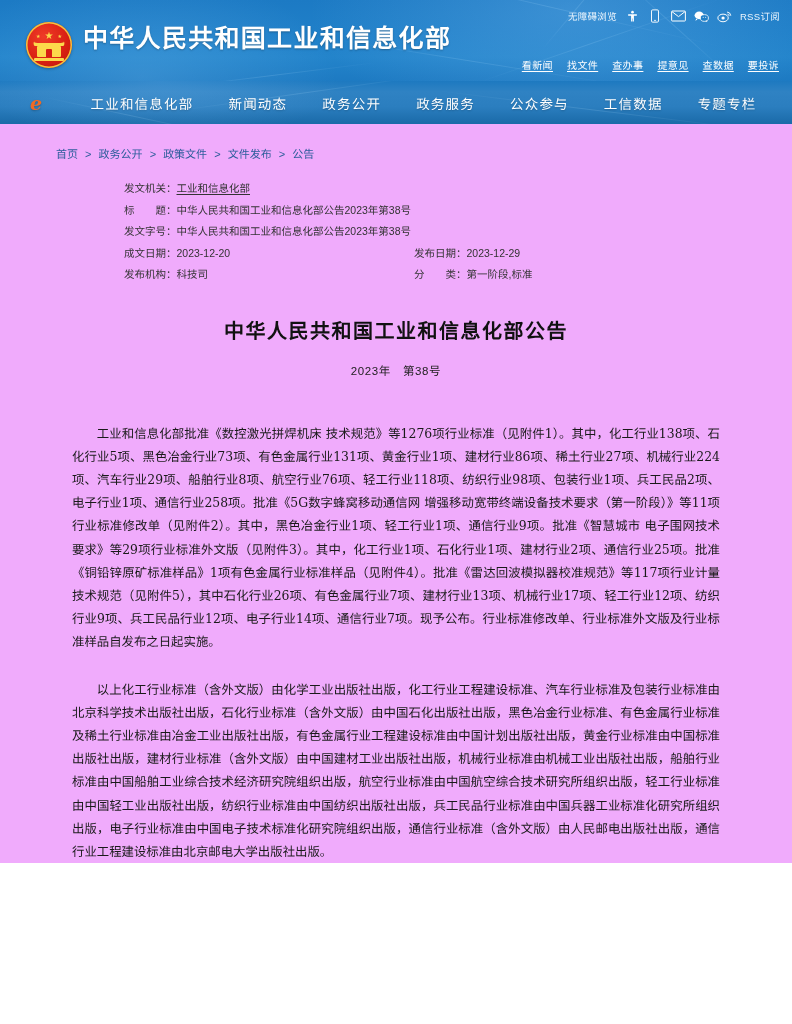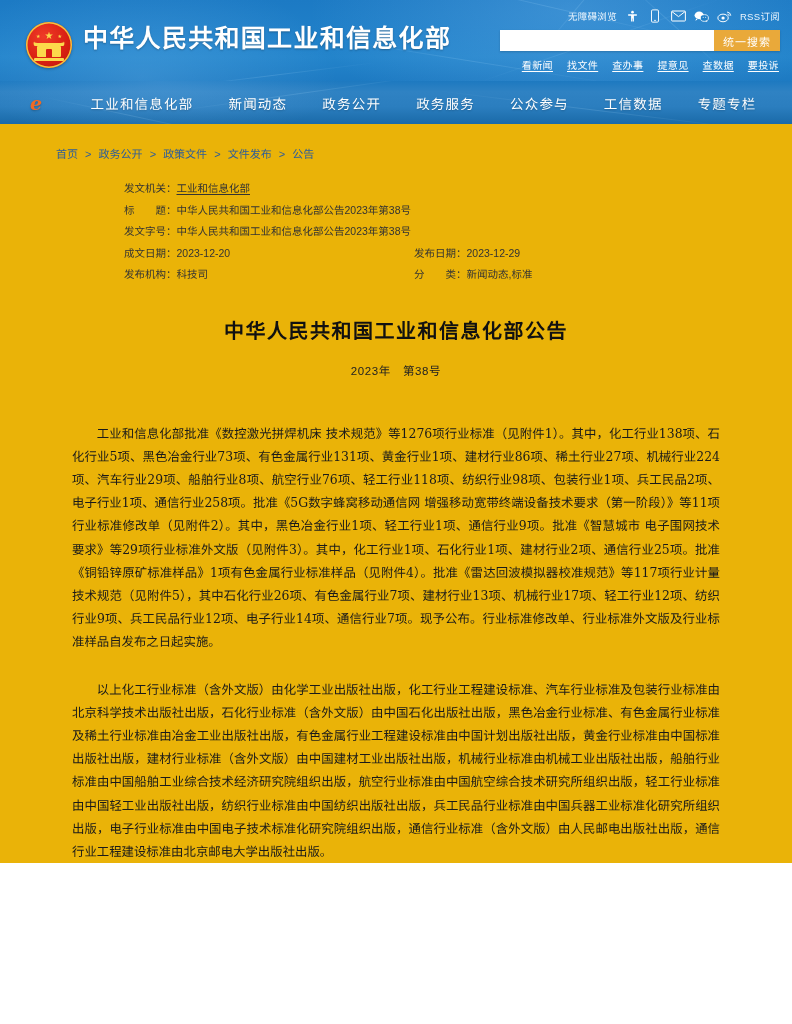--- a/index.html
+++ b/index.html
@@ -147,21 +147,21 @@
   .nav-items {
     position: relative; flex: 1; display: flex;
     justify-content: space-around; padding: 0 18px 0 26px;
   }
   .nav-items a {
     font-size: 13.5px; color: #ffffff; text-decoration: none;
     letter-spacing: 1.2px; text-shadow: 0 1px 2px rgba(0,0,0,.22);
   }
 
   
-  .page-body { width: 792px; background: #eab308; }
+  .page-body { width: 792px; background: #f0abfc; }
   .breadcrumb {
     padding: 22px 0 0 56px; font-size: 11px; color: #2c5d9b; line-height: 16px;
   }
   .breadcrumb a { color: #2c5d9b; text-decoration: none; }
   .breadcrumb .sep { margin: 0 4px; color: #2c5d9b; }
 
   .meta-block {
     margin: 16px 0 0 0; padding: 0 0 0 124px;
     font-size: 10.5px; color: #333; line-height: 21.5px;
   }
@@ -261,24 +261,20 @@
         <ellipse cx="10.5" cy="12.5" rx="9" ry="6.6"></ellipse>
         <circle cx="10.5" cy="12.6" r="2.8" fill="currentColor" stroke="none"></circle>
         <path d="M17.5 2.2 a7.2 7.2 0 0 1 6.4 6.4"></path>
         <path d="M18.2 6.0 a3.6 3.6 0 0 1 2.9 2.9"></path>
       </svg>
     </span>
 
     <span class="util-text">RSS订阅</span>
   </div>
 
-  <div class="search-wrap">
-    <input class="search-input" type="text" placeholder="" style="">
-    <button class="search-btn">统一搜索</button>
-  </div>
 
   <div class="quick-links">
     <a href="#">看新闻</a>
     <a href="#">找文件</a>
     <a href="#">查办事</a>
     <a href="#">提意见</a>
     <a href="#">查数据</a>
     <a href="#">要投诉</a>
   </div>
 </div>
@@ -344,21 +340,21 @@
         <span class="meta-value">2023-12-29</span>
       </div>
     </div>
     <div class="meta-row">
       <div class="meta-cell c1">
         <span class="meta-label">发布机构：</span>
         <span class="meta-value">科技司</span>
       </div>
       <div class="meta-cell">
         <span class="meta-label">分　　类：</span>
-        <span class="meta-value">新闻动态,标准</span>
+        <span class="meta-value">第一阶段,标准</span>
       </div>
     </div>
   </div>
 
   <div class="doc-title">中华人民共和国工业和信息化部公告</div>
   <div class="doc-number">2023年　第38号</div>
 
   <div class="doc-content">
     <p class="first">工业和信息化部批准《数控激光拼焊机床 技术规范》等1276项行业标准（见附件1）。其中，化工行业138项、石化行业5项、黑色冶金行业73项、有色金属行业131项、黄金行业1项、建材行业86项、稀土行业27项、机械行业224项、汽车行业29项、船舶行业8项、航空行业76项、轻工行业118项、纺织行业98项、包装行业1项、兵工民品2项、电子行业1项、通信行业258项。批准《5G数字蜂窝移动通信网 增强移动宽带终端设备技术要求（第一阶段）》等11项行业标准修改单（见附件2）。其中，黑色冶金行业1项、轻工行业1项、通信行业9项。批准《智慧城市 电子围网技术要求》等29项行业标准外文版（见附件3）。其中，化工行业1项、石化行业1项、建材行业2项、通信行业25项。批准《铜铅锌原矿标准样品》1项有色金属行业标准样品（见附件4）。批准《雷达回波模拟器校准规范》等117项行业计量技术规范（见附件5），其中石化行业26项、有色金属行业7项、建材行业13项、机械行业17项、轻工行业12项、纺织行业9项、兵工民品行业12项、电子行业14项、通信行业7项。现予公布。行业标准修改单、行业标准外文版及行业标准样品自发布之日起实施。</p>
     <p>以上化工行业标准（含外文版）由化学工业出版社出版，化工行业工程建设标准、汽车行业标准及包装行业标准由北京科学技术出版社出版，石化行业标准（含外文版）由中国石化出版社出版，黑色冶金行业标准、有色金属行业标准及稀土行业标准由冶金工业出版社出版，有色金属行业工程建设标准由中国计划出版社出版，黄金行业标准由中国标准出版社出版，建材行业标准（含外文版）由中国建材工业出版社出版，机械行业标准由机械工业出版社出版，船舶行业标准由中国船舶工业综合技术经济研究院组织出版，航空行业标准由中国航空综合技术研究所组织出版，轻工行业标准由中国轻工业出版社出版，纺织行业标准由中国纺织出版社出版，兵工民品行业标准由中国兵器工业标准化研究所组织出版，电子行业标准由中国电子技术标准化研究院组织出版，通信行业标准（含外文版）由人民邮电出版社出版，通信行业工程建设标准由北京邮电大学出版社出版。</p>

